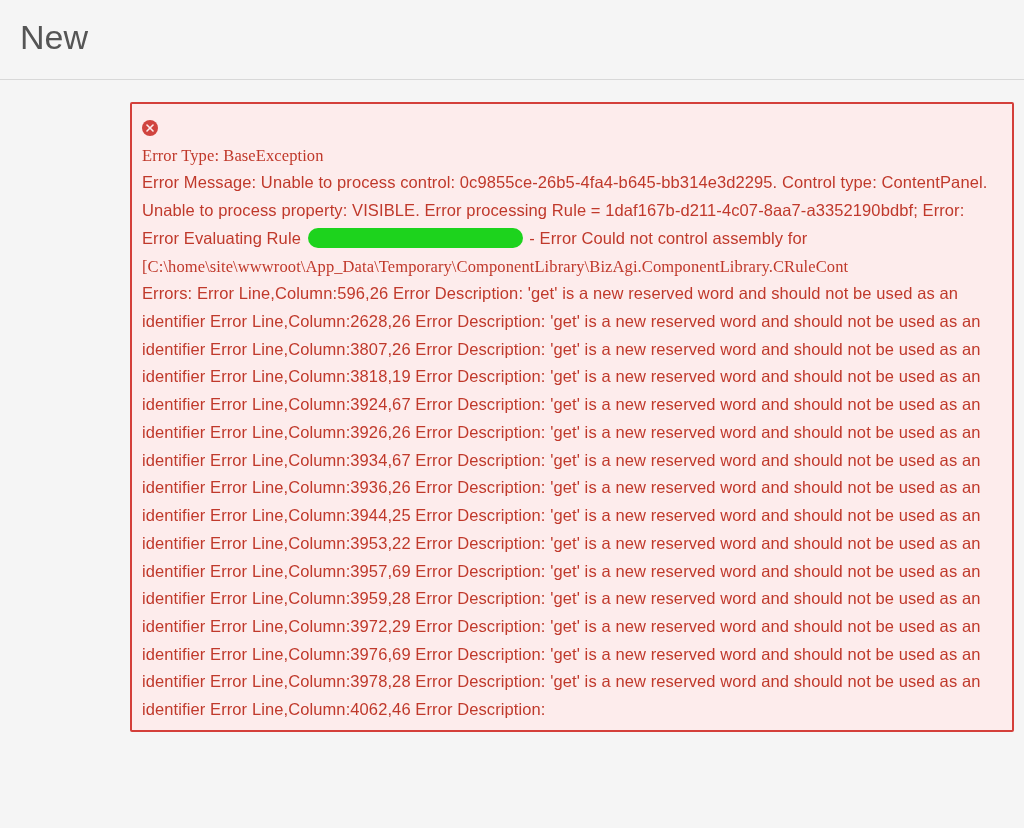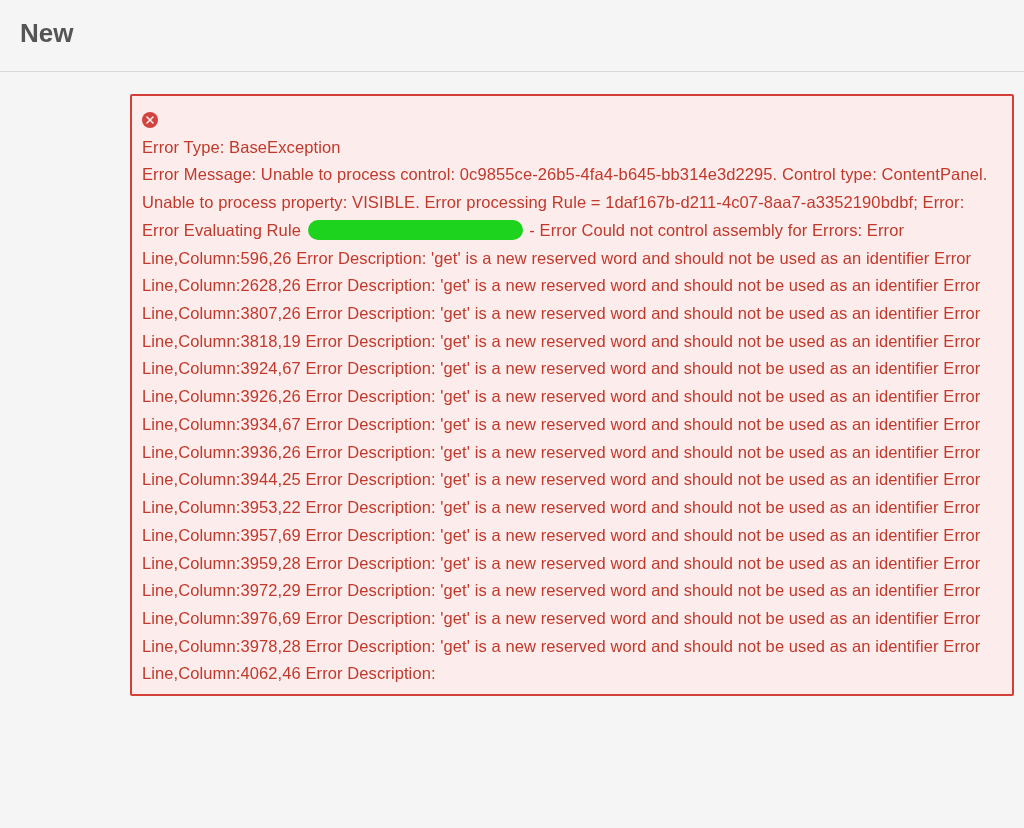--- a/index.html
+++ b/index.html
@@ -8,22 +8,22 @@
       background: #f5f5f5;
       width: 1024px;
       height: 828px;
       overflow: hidden;
     }
     .page-header {
       padding: 18px 20px 22px 20px;
       border-bottom: 1px solid #d8d8d8;
     }
     .page-title {
-      font-size: 26px;
-      font-weight: 700;
+      font-size: 34px;
+      font-weight: 400;
       color: #555;
     }
     .content-area {
       padding: 22px 0 0 130px;
     }
     .error-panel {
       width: 884px;
       border: 2px solid #d43f3a;
       background: #fdecec;
       padding: 10px 10px 6px 10px;
@@ -46,21 +46,21 @@
       font-size: 11px;
       line-height: 1;
       cursor: pointer;
       margin-bottom: 4px;
     }
     .close-btn svg { width: 10px; height: 10px; }
     .error-text {
       word-wrap: break-word;
       letter-spacing: 0.1px;
     }
-    .error-text .line { display: block; }
+    .error-text .line { display: block; font-family: Liberation Serif, serif; }
     .redact {
       display: inline-block;
       width: 215px;
       height: 20px;
       background: #1dd31d;
       border-radius: 10px;
       vertical-align: -4px;
       margin: 0 2px;
     }
   </style>
@@ -77,16 +77,17 @@
       <svg viewBox="0 0 10 10">
         <line x1="2" y1="2" x2="8" y2="8" stroke="#fdecec" stroke-width="1.6" stroke-linecap="round"></line>
         <line x1="8" y1="2" x2="2" y2="8" stroke="#fdecec" stroke-width="1.6" stroke-linecap="round"></line>
       </svg>
     </span>
     <div class="error-text">
       <span class="line">Error Type: BaseException</span>
       <span>Error Message: Unable to process control: 0c9855ce-26b5-4fa4-b645-bb314e3d2295. Control type: ContentPanel. Unable to process property: VISIBLE. Error processing Rule = 1daf167b-d211-4c07-8aa7-a3352190bdbf; Error: Error Evaluating Rule</span>
       <span class="redact"></span>
       <span> - Error Could not control assembly for</span>
+      <span class="line">[C:\home\site\wwwroot\App_Data\Temporary\ComponentLibrary\BizAgi.ComponentLibrary.CRuleCont</span>
       <span>Errors: Error Line,Column:596,26 Error Description: 'get' is a new reserved word and should not be used as an identifier Error Line,Column:2628,26 Error Description: 'get' is a new reserved word and should not be used as an identifier Error Line,Column:3807,26 Error Description: 'get' is a new reserved word and should not be used as an identifier Error Line,Column:3818,19 Error Description: 'get' is a new reserved word and should not be used as an identifier Error Line,Column:3924,67 Error Description: 'get' is a new reserved word and should not be used as an identifier Error Line,Column:3926,26 Error Description: 'get' is a new reserved word and should not be used as an identifier Error Line,Column:3934,67 Error Description: 'get' is a new reserved word and should not be used as an identifier Error Line,Column:3936,26 Error Description: 'get' is a new reserved word and should not be used as an identifier Error Line,Column:3944,25 Error Description: 'get' is a new reserved word and should not be used as an identifier Error Line,Column:3953,22 Error Description: 'get' is a new reserved word and should not be used as an identifier Error Line,Column:3957,69 Error Description: 'get' is a new reserved word and should not be used as an identifier Error Line,Column:3959,28 Error Description: 'get' is a new reserved word and should not be used as an identifier Error Line,Column:3972,29 Error Description: 'get' is a new reserved word and should not be used as an identifier Error Line,Column:3976,69 Error Description: 'get' is a new reserved word and should not be used as an identifier Error Line,Column:3978,28 Error Description: 'get' is a new reserved word and should not be used as an identifier Error Line,Column:4062,46 Error Description:</span>
     </div>
   </div>
 </div>
 
 </body></html>

